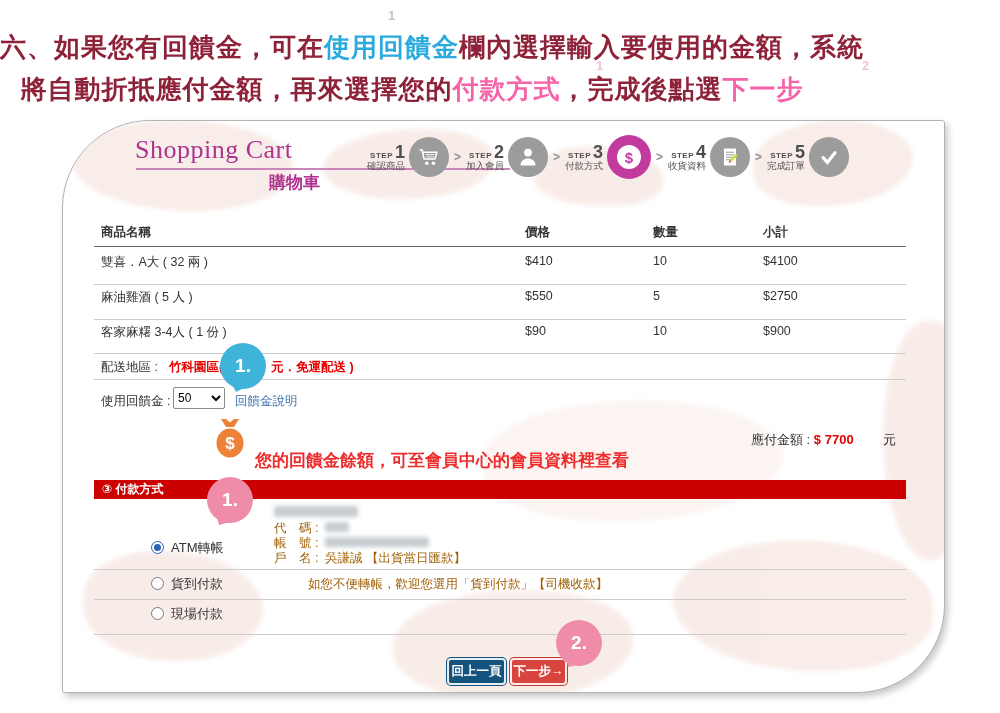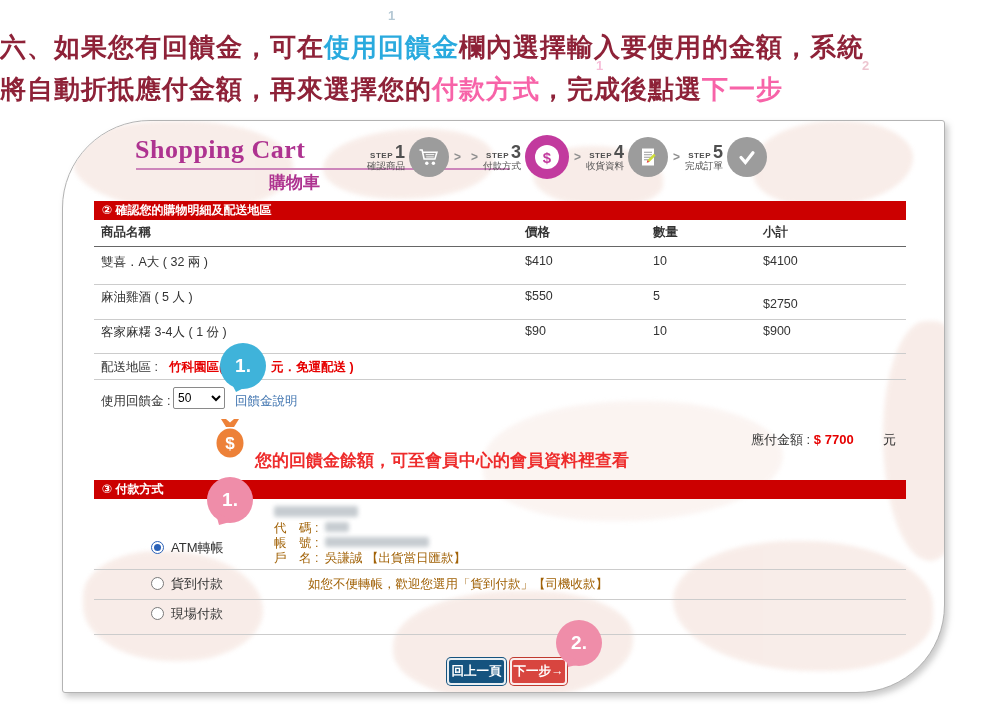--- a/index.html
+++ b/index.html
@@ -1,36 +1,36 @@
 <!DOCTYPE html>
 <html><head>
 <meta charset="utf-8">
 <style>
   html,body{margin:0;padding:0;background:#fff;}
   .screen{position:relative;width:1000px;height:713px;background:#fff;overflow:hidden;
           font-family:"Liberation Sans","DejaVu Sans",sans-serif;color:#333;}
   .abs{position:absolute;}
 
   
-  .instr{position:absolute;left:0;width:824px;text-align:left;font-weight:bold;
+  .instr{position:absolute;left:0;width:824px;text-align:center;font-weight:bold;
          font-size:26px;letter-spacing:1px;color:#8e2238;white-space:nowrap;}
   .instr .hl-blue{color:#2aaade;}
   .instr .hl-pink{color:#f763a8;}
   .marker{position:absolute;font-size:13px;font-weight:bold;opacity:.75;}
 
   
   .card{position:absolute;left:62px;top:120px;width:881px;height:571px;background:#fff;
         border:1px solid #b3b3b3;border-radius:88px 3px 88px 3px;
         box-shadow:3px 4px 6px rgba(120,120,120,.4);overflow:hidden;}
   .blob{position:absolute;background:#f4e1da;opacity:.6;filter:blur(2px);z-index:0;}
   .card .layer{position:absolute;inset:0;z-index:1;}
 
   
   .title-en{position:absolute;left:72px;top:14px;font-family:"Liberation Serif","DejaVu Serif",serif;
-            font-size:26px;font-weight:bold;color:#ae3390;letter-spacing:.5px;}
+            font-size:26px;font-weight:normal;color:#ae3390;letter-spacing:.5px;}
   .title-underline{position:absolute;left:73px;top:47px;width:374px;height:2px;background:#cd86bb;}
   .title-zh{position:absolute;left:206px;top:50px;font-size:17px;font-weight:bold;color:#ae3390;}
 
   .steps{position:absolute;left:304px;top:14px;width:508px;display:flex;align-items:center;}
   .step{display:flex;align-items:center;}
   .step .txt{text-align:right;margin-right:4px;line-height:1.05;color:#4f4f4f;}
   .stepword{font-size:8px;font-weight:bold;letter-spacing:.5px;}
   .stepnum{font-size:18px;font-weight:bold;margin-left:2px;}
   .steplabel{font-size:9.5px;}
   .stepcircle{width:40px;height:40px;border-radius:50%;background:#9c9c9c;display:flex;
@@ -127,20 +127,32 @@
           <div class="stepcircle">
             <svg width="24" height="24" viewBox="0 0 24 24">
                 <path d="M2.5 5h2.6l2 9h10.8l2-6.8H6.2" fill="none" stroke="#fff" stroke-width="1.6"></path>
                 <path d="M8.7 9.6h8.6M9.2 11.9h7.6" stroke="#fff" stroke-width=".9"></path>
                 <circle cx="9.8" cy="18.3" r="1.7" fill="#fff"></circle>
                 <circle cx="16.4" cy="18.3" r="1.7" fill="#fff"></circle>
               </svg>
           </div>
         </div>
         <div class="stepsep">&gt;</div>
+        <div class="step">
+          <div class="txt">
+            <div><span class="stepword">STEP</span><span class="stepnum">2</span></div>
+            <div class="steplabel">加入會員</div>
+          </div>
+          <div class="stepcircle">
+            <svg width="24" height="24" viewBox="0 0 24 24">
+                <circle cx="12" cy="7.6" r="3.9" fill="#fff"></circle>
+                <path d="M4.5 20.5c0-4.8 3.6-7 7.5-7s7.5 2.2 7.5 7z" fill="#fff"></path>
+              </svg>
+          </div>
+        </div>
         <div class="stepsep">&gt;</div>
         <div class="step">
           <div class="txt">
             <div><span class="stepword">STEP</span><span class="stepnum">3</span></div>
             <div class="steplabel">付款方式</div>
           </div>
           <div class="stepcircle active">
             <div class="dollar-disc">$</div>
           </div>
         </div>
@@ -168,40 +180,39 @@
             <div class="steplabel">完成訂單</div>
           </div>
           <div class="stepcircle">
             <svg width="26" height="26" viewBox="0 0 24 24">
                 <path d="M6.5 12.5l4 4.5L17.5 8" fill="none" stroke="#fff" stroke-width="3" stroke-linecap="round"></path>
               </svg>
           </div>
         </div>
       </div>
 
-      <div class="redbar" style="top:80px;">② 確認您的購物明細及配送地區</div>
 
       <div class="cell thead" style="left:38px;top:103px;">商品名稱</div>
       <div class="cell thead" style="left:462px;top:103px;">價格</div>
       <div class="cell thead" style="left:590px;top:103px;">數量</div>
       <div class="cell thead" style="left:700px;top:103px;">小計</div>
       <div class="hline" style="top:125px;background:#666;"></div>
 
       <div>
         <div class="cell" style="left:38px;top:133px;">雙喜．A大 ( 32 兩 )</div>
         <div class="cell" style="left:462px;top:133px;">$410</div>
         <div class="cell" style="left:590px;top:133px;">10</div>
         <div class="cell" style="left:700px;top:133px;">$4100</div>
       </div>
       <div class="hline" style="top:163px;"></div>
       <div>
         <div class="cell" style="left:38px;top:168px;">麻油雞酒 ( 5 人 )</div>
         <div class="cell" style="left:462px;top:168px;">$550</div>
         <div class="cell" style="left:590px;top:168px;">5</div>
-        <div class="cell" style="left:700px;top:168px;margin-top:8px;">$2750</div>
+        <div class="cell" style="left:700px;top:168px;">$2750</div>
       </div>
       <div class="hline" style="top:198px;"></div>
       <div>
         <div class="cell" style="left:38px;top:203px;">客家麻糬 3-4人 ( 1 份 )</div>
         <div class="cell" style="left:462px;top:203px;">$90</div>
         <div class="cell" style="left:590px;top:203px;">10</div>
         <div class="cell" style="left:700px;top:203px;">$900</div>
       </div>
       <div class="hline" style="top:232px;"></div>
 

